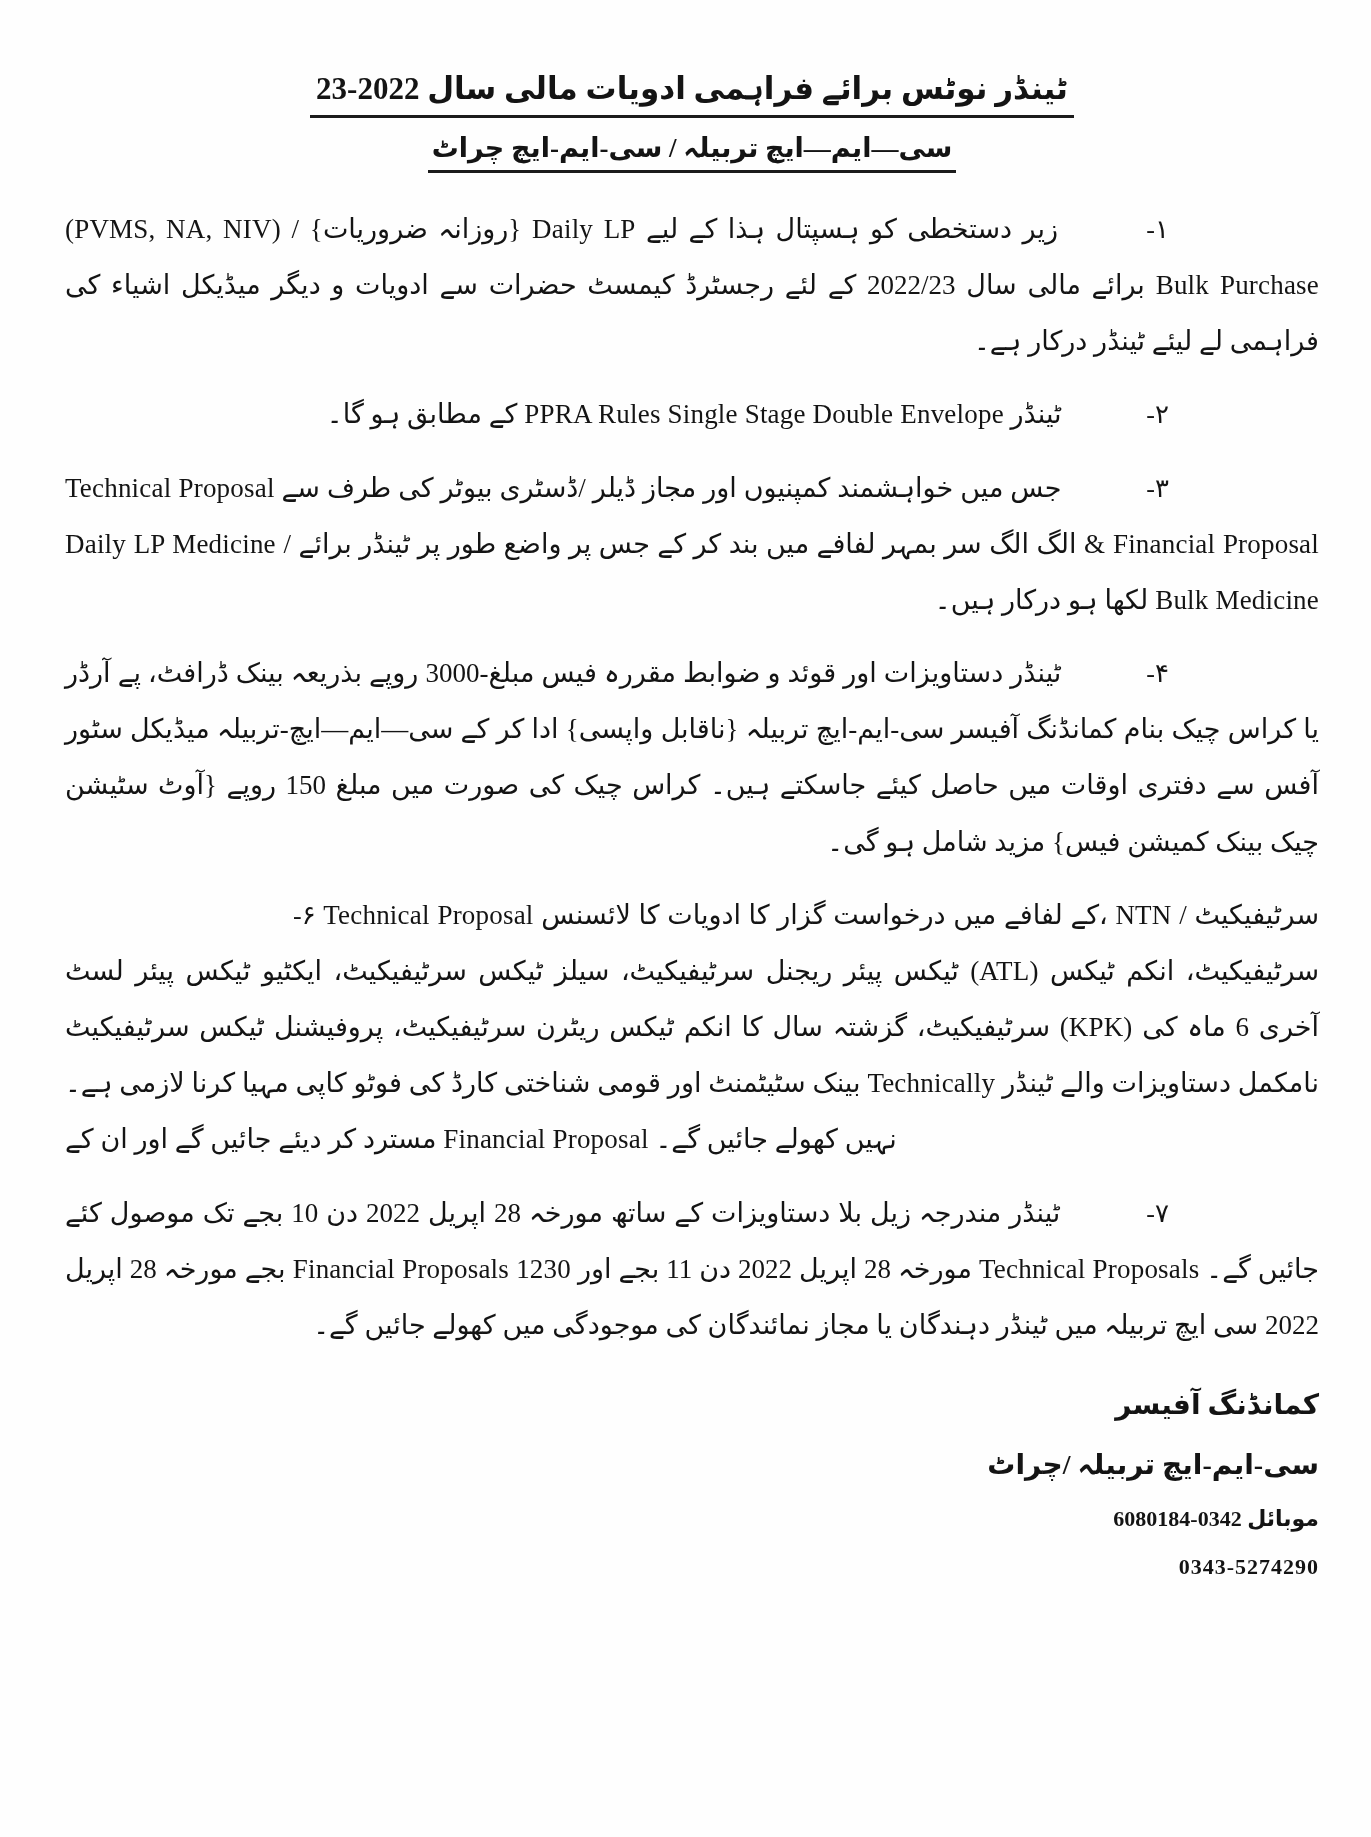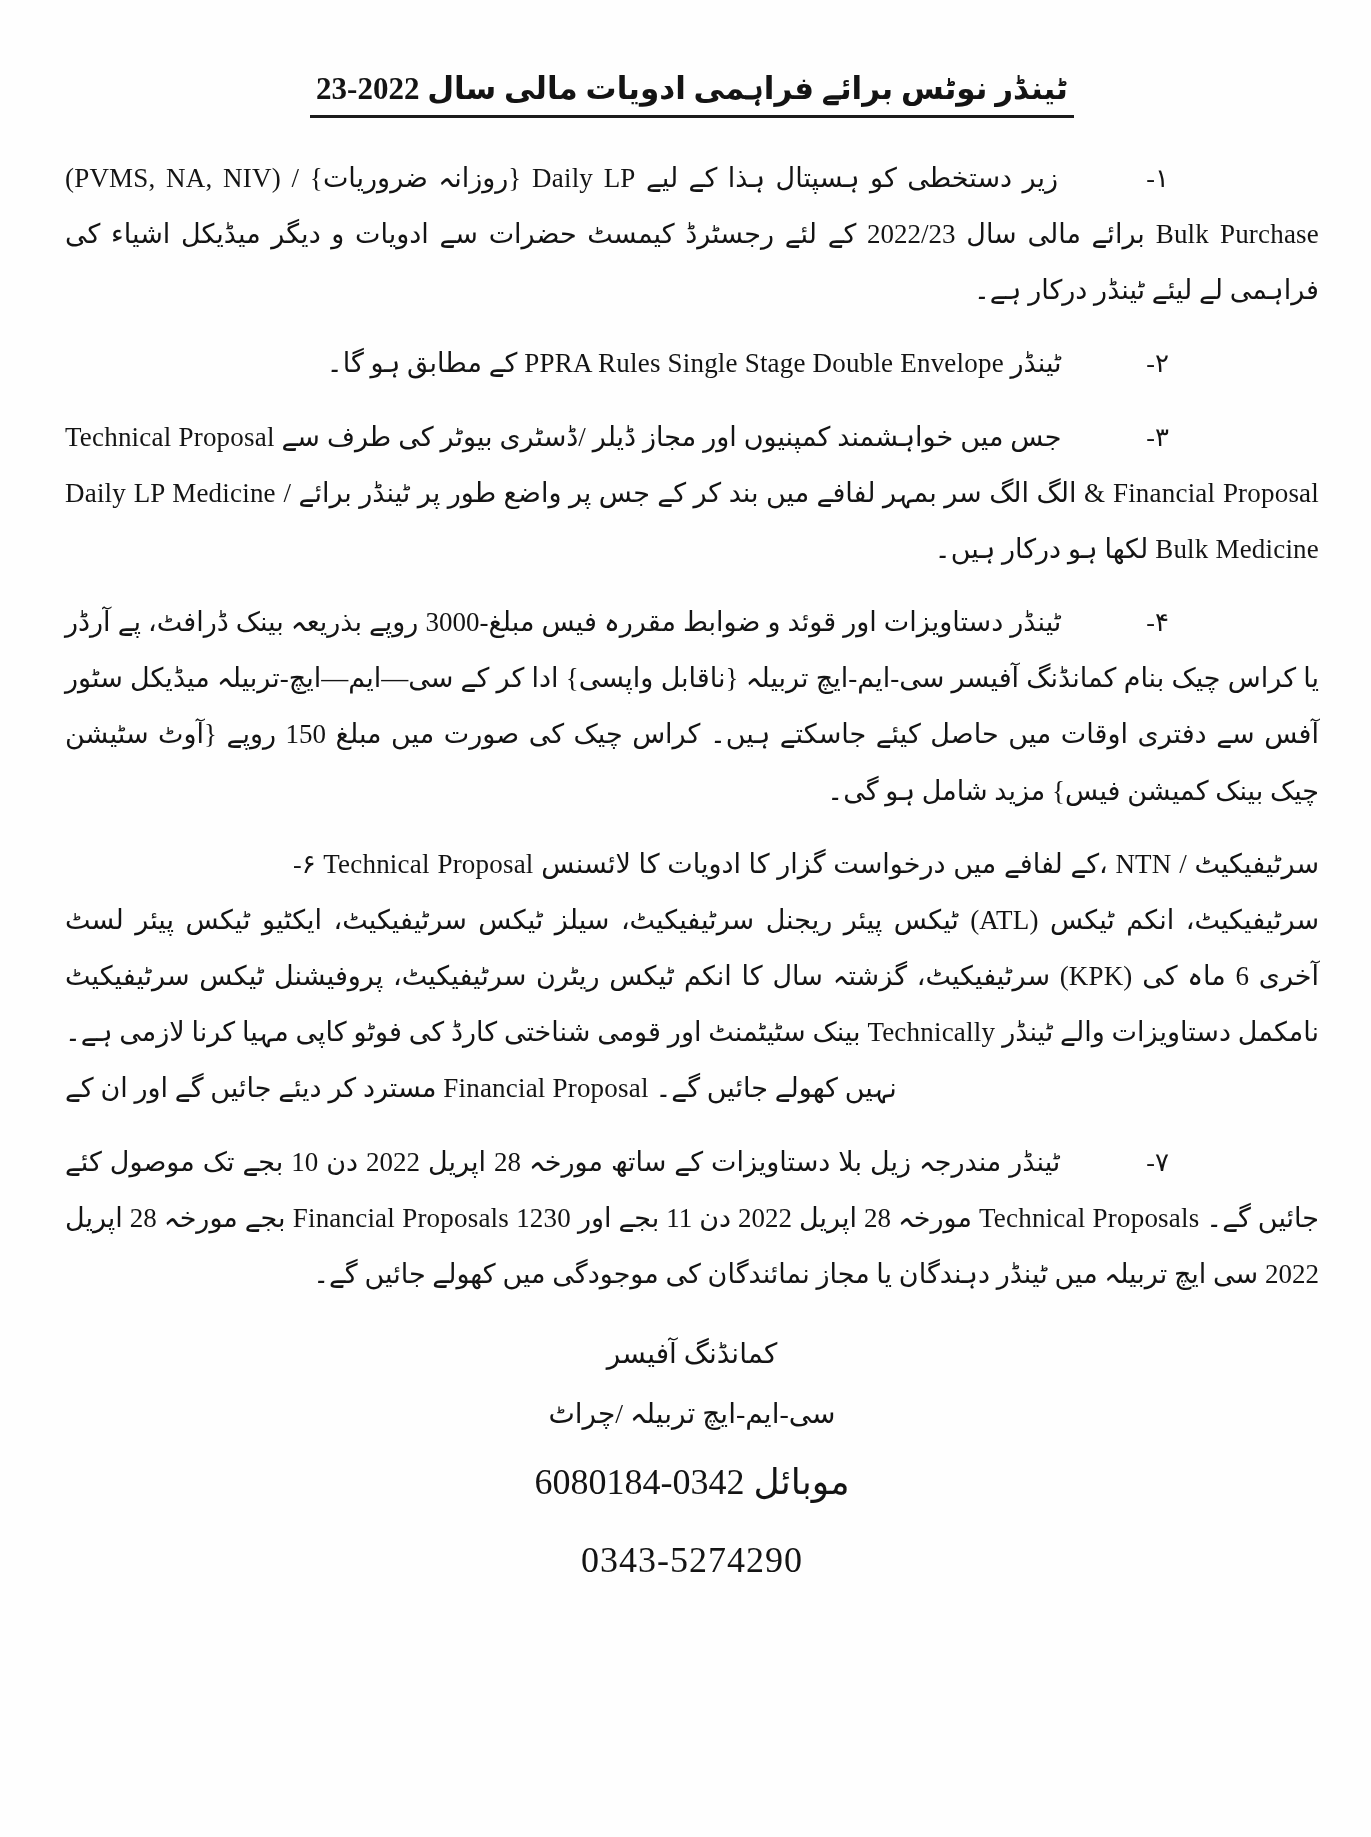--- a/index.html
+++ b/index.html
@@ -68,35 +68,37 @@
     direction: rtl;
     text-align: left;
     margin-top: 22px;
     font-size: 28px;
     line-height: 2.15;
   }
   .signature .sig-line {
     display: block;
     direction: rtl;
     unicode-bidi: plaintext;
-    text-align: center;
+    text-align: right;
+    font-weight: bold;
   }
   .signature .phone {
-    font-size: 36px;
+    font-size: 22px;
     letter-spacing: 1px;
   }
 </style>
 </head>
 <body>
 
 <div class="page">
 
   <div class="heading-wrap">
     <h1 class="doc-title">ٹینڈر نوٹس برائے فراہمی ادویات مالی سال 2022-23</h1>
     <br>
+    <h2 class="doc-subtitle">سی—ایم—ایچ تربیلہ / سی-ایم-ایچ چراٹ</h2>
   </div>
 
   <div class="terms">
 
     <p class="item">
       <span class="num">۱-</span>
       <span class="txt">زیر دستخطی کو ہسپتال ہذا کے لیے Daily LP {روزانہ ضروریات} / (PVMS, NA, NIV) Bulk Purchase برائے مالی سال 2022/23 کے لئے رجسٹرڈ کیمسٹ حضرات سے ادویات و دیگر میڈیکل اشیاء کی فراہمی لے لیئے ٹینڈر درکار ہے۔</span>
     </p>
 
     <p class="item">

